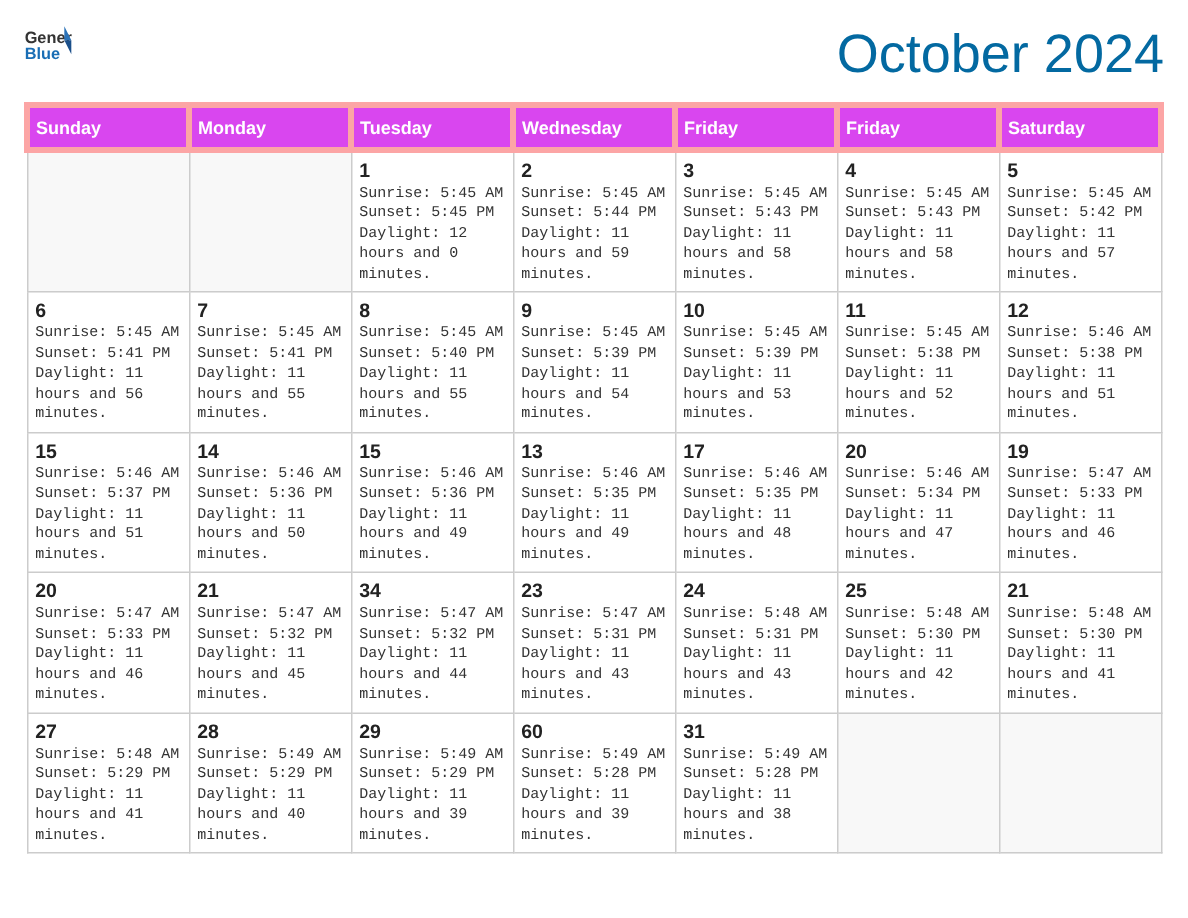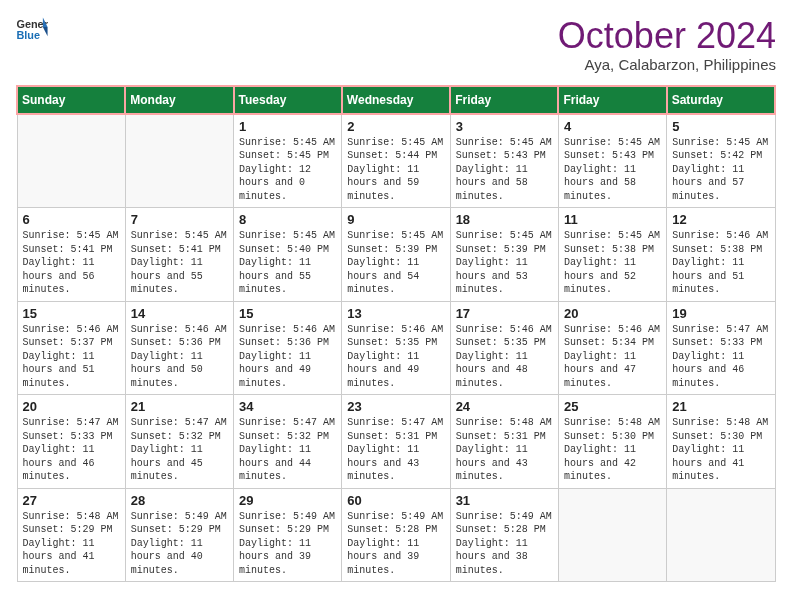--- a/index.html
+++ b/index.html
@@ -24,40 +24,40 @@
     .logo-icon {
       width: 32px;
       height: 28px;
     }
     .title-block {
       text-align: right;
     }
     .month-title {
       font-size: 36px;
       font-weight: normal;
-      color: #701a75;
+      color: #0369a1;
       line-height: 1.1;
     }
     .location {
       font-size: 15px;
       color: #444;
     }
     table {
       width: 100%;
       border-collapse: collapse;
       font-size: 10.5px;
     }
     thead tr th {
-      background-color: #15803d;
+      background-color: #d946ef;
       color: #fff;
       padding: 6px 4px;
       text-align: left;
       font-size: 12px;
       font-weight: bold;
-      border: 2px solid #fca5a5;
+      border: 4px solid #fca5a5;
     }
     tbody tr td {
       border: 1px solid #ccc;
       vertical-align: top;
       padding: 4px 5px;
       height: 80px;
       width: 14.28%;
       background: #fff;
     }
     tbody tr td.empty {
@@ -87,21 +87,20 @@
   <div class="logo">
     <svg class="logo-icon" viewBox="0 0 40 36">
       <text x="0" y="16" font-size="14" font-weight="bold" fill="#333" font-family="Arial">General</text>
       <text x="0" y="30" font-size="14" font-weight="bold" fill="#1a6eb5" font-family="Arial">Blue</text>
       <polygon points="34,2 40,14 34,14" fill="#2a72b8"></polygon>
       <polygon points="34,14 40,14 40,26" fill="#1a4f8a"></polygon>
     </svg>
   </div>
   <div class="title-block">
     <div class="month-title">October 2024</div>
-    <div class="location">Aya, Calabarzon, Philippines</div>
   </div>
 </div>
 
 <table>
   <thead>
     <tr>
     <th>Sunday</th>
         <th>Monday</th>
         <th>Tuesday</th>
         <th>Wednesday</th>
@@ -164,21 +163,21 @@
 Sunset: 5:40 PM
 Daylight: 11 hours and 55 minutes.</div>
         </td>
         <td>
           <span class="day-num">9</span>
           <div class="day-info" style="white-space: pre-line;">Sunrise: 5:45 AM
 Sunset: 5:39 PM
 Daylight: 11 hours and 54 minutes.</div>
         </td>
         <td>
-          <span class="day-num">18</span>
+          <span class="day-num">10</span>
           <div class="day-info" style="white-space: pre-line;">Sunrise: 5:45 AM
 Sunset: 5:39 PM
 Daylight: 11 hours and 53 minutes.</div>
         </td>
         <td>
           <span class="day-num">11</span>
           <div class="day-info" style="white-space: pre-line;">Sunrise: 5:45 AM
 Sunset: 5:38 PM
 Daylight: 11 hours and 52 minutes.</div>
         </td>

